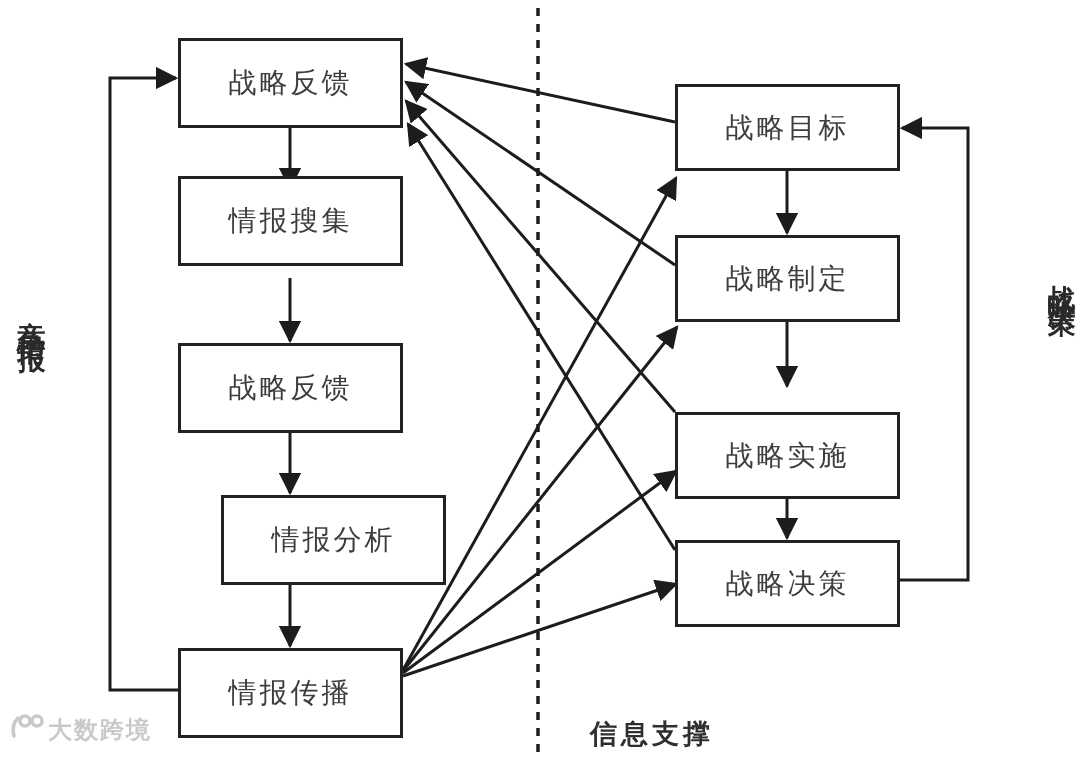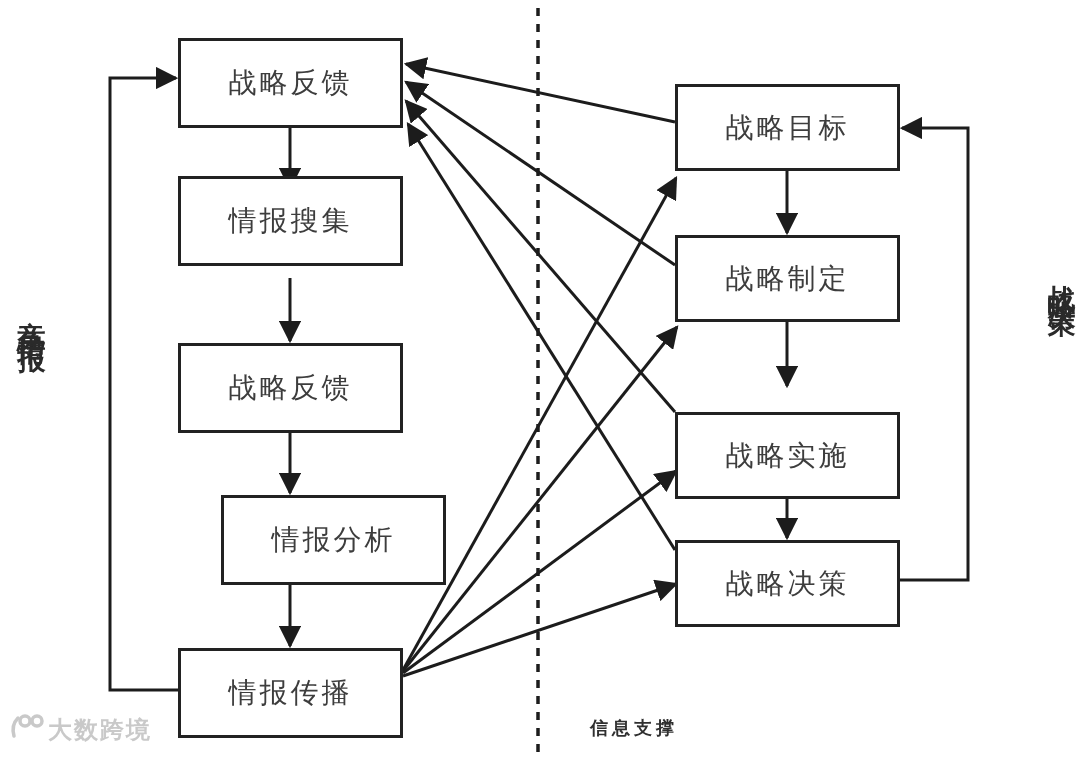--- a/index.html
+++ b/index.html
@@ -21,21 +21,21 @@
   .r0{top:84px;}.r1{top:235px;}.r2{top:412px;font-family:Liberation Mono, monospace;}.r3{top:540px;}
   .vlabel{
     position:absolute;writing-mode:vertical-rl;text-orientation:upright;
     font-weight:bold;font-size:28px;color:#2a2a2a;letter-spacing:8px;
     font-family:"Liberation Sans",sans-serif;
   }
   .vlabel-left{left:12px;top:298px;}
   .vlabel-right{left:1042px;top:262px;}
   .divider-label{
     position:absolute;left:590px;top:716px;
-    font-weight:bold;font-size:18px;color:#2f2f2f;letter-spacing:4px;
+    font-weight:bold;font-size:27px;color:#2f2f2f;letter-spacing:4px;
   }
   .watermark{
     position:absolute;left:8px;top:712px;display:flex;align-items:flex-end;gap:4px;
     color:#c9c9c9;font-weight:bold;font-size:24px;letter-spacing:2px;
     user-select:none;
   }
   .wm-icon{display:inline-block;}
 </style>
 </head>
 <body>

